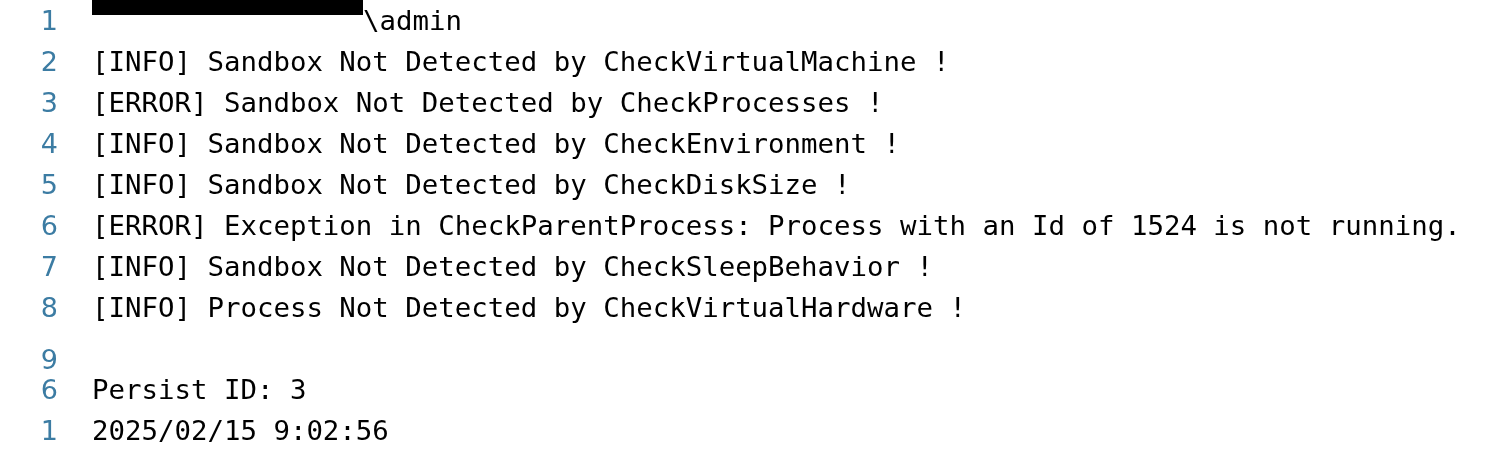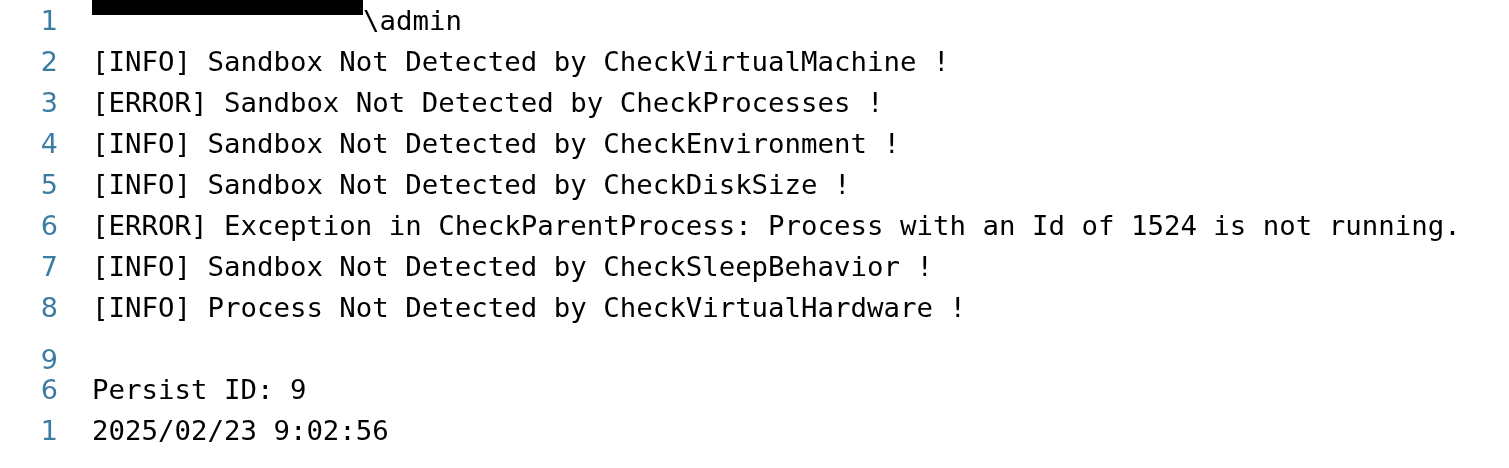--- a/index.html
+++ b/index.html
@@ -119,21 +119,21 @@
     <span class="content"><span class="txt">[INFO] Process Not Detected by CheckVirtualHardware !</span></span>
   </div>
 
   <div class="code-line blank-line">
     <span class="gutter">9</span>
     <span class="content"><span class="txt"></span></span>
   </div>
 
   <div class="code-line">
     <span class="gutter">6</span>
-    <span class="content"><span class="txt">Persist ID: 9</span></span>
+    <span class="content"><span class="txt">Persist ID: 3</span></span>
   </div>
 
   <div class="code-line">
     <span class="gutter">1</span>
-    <span class="content"><span class="txt">2025/02/23 9:02:56</span></span>
+    <span class="content"><span class="txt">2025/02/15 9:02:56</span></span>
   </div>
 
 </div>
 
 </body></html>

